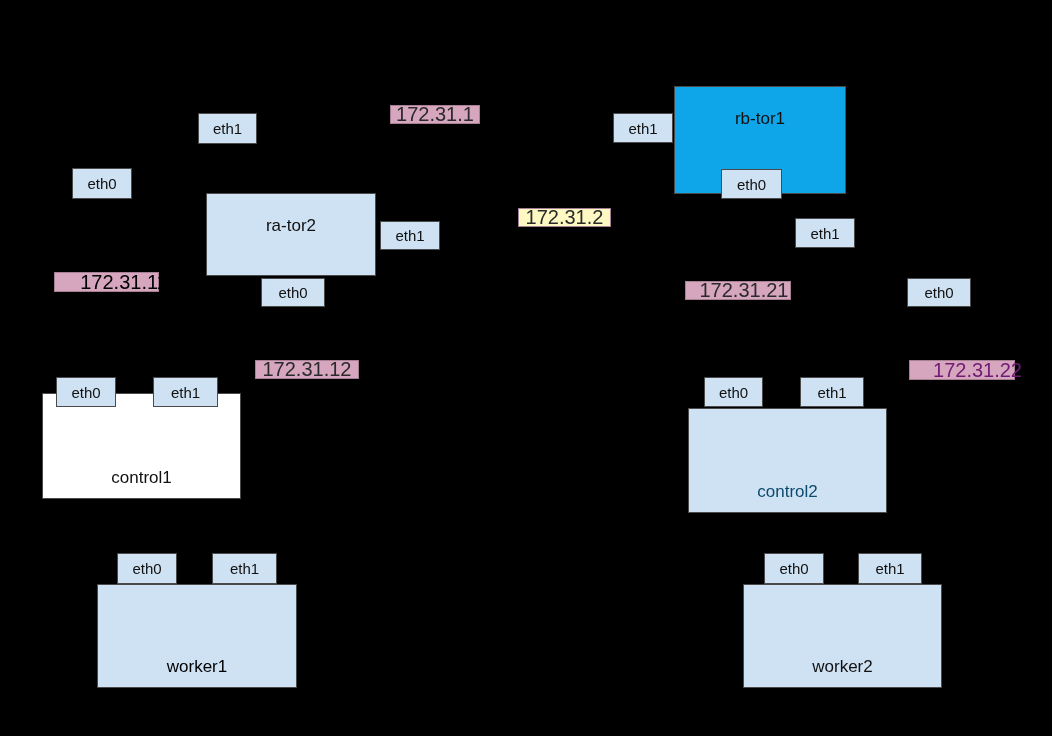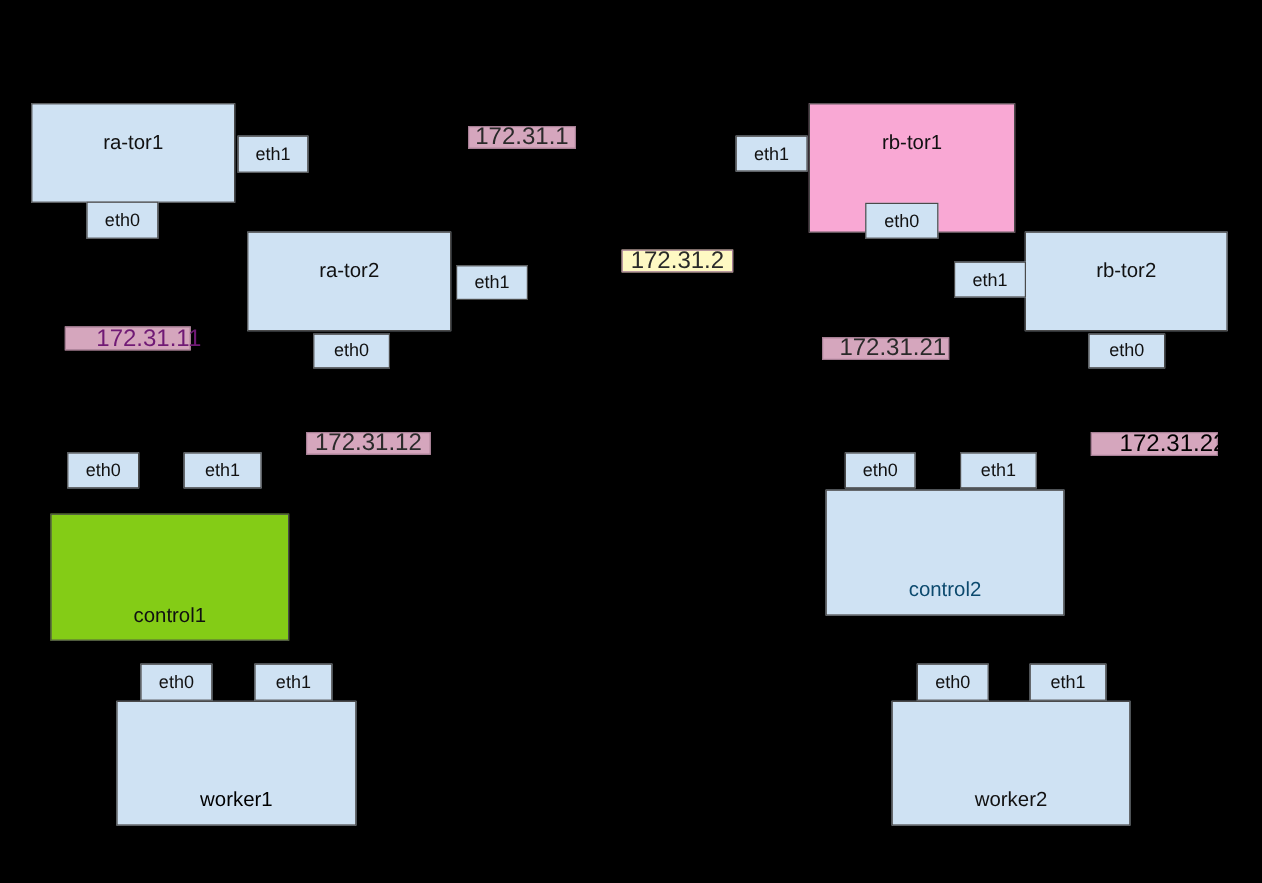--- a/index.html
+++ b/index.html
@@ -55,57 +55,51 @@
   .ip-label-text {
     font-size: 20px;
     line-height: 17px;
     white-space: nowrap;
   }
 </style>
 </head>
 <body>
 
 <div id="canvas" style="width: 1052px; height: 736px; background: rgb(0, 0, 0);">
-    <div class="node text-upper" style="left: 26px; top: 86px; width: 170px; height: 83px; background: rgb(207, 226, 243); border-color: rgb(74, 74, 74);">
-      <span class="node-label" style="color: rgb(17, 17, 17);">ra-tor1</span>
-    </div>
     <div class="port" style="left: 198px; top: 113px; width: 59px; height: 31px; background: rgb(207, 226, 243); border-color: rgb(74, 74, 74);">
       <span class="port-label" style="color: rgb(17, 17, 17);">eth1</span>
     </div>
     <div class="port" style="left: 72px; top: 168px; width: 60px; height: 31px; background: rgb(207, 226, 243); border-color: rgb(74, 74, 74);">
       <span class="port-label" style="color: rgb(17, 17, 17);">eth0</span>
     </div>
     <div class="node text-upper" style="left: 206px; top: 193px; width: 170px; height: 83px; background: rgb(207, 226, 243); border-color: rgb(74, 74, 74);">
       <span class="node-label" style="color: rgb(17, 17, 17);">ra-tor2</span>
     </div>
     <div class="port" style="left: 380px; top: 221px; width: 60px; height: 29px; background: rgb(207, 226, 243); border-color: rgb(74, 74, 74);">
       <span class="port-label" style="color: rgb(17, 17, 17);">eth1</span>
     </div>
     <div class="port" style="left: 261px; top: 278px; width: 64px; height: 29px; background: rgb(207, 226, 243); border-color: rgb(74, 74, 74);">
       <span class="port-label" style="color: rgb(17, 17, 17);">eth0</span>
     </div>
-    <div class="node text-upper" style="left: 674px; top: 86px; width: 172px; height: 108px; background: #f9a8d4; border-color: rgb(74, 74, 74);">
+    <div class="node text-upper" style="left: 674px; top: 86px; width: 172px; height: 108px; background: #0ea5e9; border-color: rgb(74, 74, 74);">
       <span class="node-label" style="color: rgb(17, 17, 17);">rb-tor1</span>
     </div>
     <div class="port" style="left: 613px; top: 113px; width: 60px; height: 30px; background: rgb(207, 226, 243); border-color: rgb(74, 74, 74);">
       <span class="port-label" style="color: rgb(17, 17, 17);">eth1</span>
     </div>
     <div class="port" style="left: 721px; top: 169px; width: 61px; height: 30px; background: rgb(207, 226, 243); border-color: rgb(74, 74, 74);">
       <span class="port-label" style="color: rgb(17, 17, 17);">eth0</span>
     </div>
-    <div class="node text-upper" style="left: 854px; top: 193px; width: 169px; height: 83px; background: rgb(207, 226, 243); border-color: rgb(74, 74, 74);">
-      <span class="node-label" style="color: rgb(17, 17, 17);">rb-tor2</span>
-    </div>
     <div class="port" style="left: 795px; top: 218px; width: 60px; height: 30px; background: rgb(207, 226, 243); border-color: rgb(74, 74, 74);">
       <span class="port-label" style="color: rgb(17, 17, 17);">eth1</span>
     </div>
     <div class="port" style="left: 907px; top: 278px; width: 64px; height: 29px; background: rgb(207, 226, 243); border-color: rgb(74, 74, 74);">
       <span class="port-label" style="color: rgb(17, 17, 17);">eth0</span>
     </div>
-    <div class="node text-lower" style="left: 42px; top: 428px; width: 199px; height: 106px; background: #84cc16; border-color: rgb(74, 74, 74);">
+    <div class="node text-lower" style="left: 42px; top: 393px; width: 199px; height: 106px; background: #ffffff; border-color: rgb(74, 74, 74);">
       <span class="node-label" style="color: rgb(17, 17, 17);">control1</span>
     </div>
     <div class="port" style="left: 56px; top: 377px; width: 60px; height: 30px; background: rgb(207, 226, 243); border-color: rgb(74, 74, 74);">
       <span class="port-label" style="color: rgb(17, 17, 17);">eth0</span>
     </div>
     <div class="port" style="left: 153px; top: 377px; width: 65px; height: 30px; background: rgb(207, 226, 243); border-color: rgb(74, 74, 74);">
       <span class="port-label" style="color: rgb(17, 17, 17);">eth1</span>
     </div>
     <div class="node text-lower" style="left: 688px; top: 408px; width: 199px; height: 105px; background: rgb(207, 226, 243); border-color: rgb(74, 74, 74);">
       <span class="node-label" style="color: #0c4a6e;">control2</span>
@@ -134,24 +128,24 @@
     <div class="port" style="left: 858px; top: 553px; width: 64px; height: 31px; background: rgb(207, 226, 243); border-color: rgb(74, 74, 74);">
       <span class="port-label" style="color: rgb(17, 17, 17);">eth1</span>
     </div>
     <div class="ip-label" style="left: 390px; top: 105px; width: 90px; height: 19px; background: rgb(213, 166, 189); border-color: rgb(167, 127, 149);">
       <span class="ip-label-text" style="color: rgb(42, 42, 42);">172.31.1</span>
     </div>
     <div class="ip-label" style="left: 518px; top: 208px; width: 93px; height: 19px; background: #fef9c3; border-color: rgb(167, 127, 149);">
       <span class="ip-label-text" style="color: rgb(42, 42, 42);">172.31.2</span>
     </div>
     <div class="ip-label" style="left: 54px; top: 272px; width: 105px; height: 20px; background: rgb(213, 166, 189); border-color: rgb(167, 127, 149);">
-      <span class="ip-label-text" style="color: #701a75; margin-left: 35px;">172.31.11</span>
+      <span class="ip-label-text" style="color: #000000; margin-left: 35px;">172.31.11</span>
     </div>
     <div class="ip-label" style="left: 255px; top: 360px; width: 104px; height: 19px; background: rgb(213, 166, 189); border-color: rgb(167, 127, 149);">
       <span class="ip-label-text" style="color: rgb(42, 42, 42);">172.31.12</span>
     </div>
     <div class="ip-label" style="left: 685px; top: 281px; width: 106px; height: 19px; background: rgb(213, 166, 189); border-color: rgb(167, 127, 149);">
       <span class="ip-label-text" style="color: rgb(42, 42, 42); margin-left: 12px;">172.31.21</span>
     </div>
     <div class="ip-label" style="left: 909px; top: 360px; width: 106px; height: 20px; background: rgb(213, 166, 189); border-color: rgb(167, 127, 149);">
-      <span class="ip-label-text" style="color: #000000; margin-left: 31px;">172.31.22</span>
+      <span class="ip-label-text" style="color: #701a75; margin-left: 31px;">172.31.22</span>
     </div>
   </div>
 
 </body></html>

